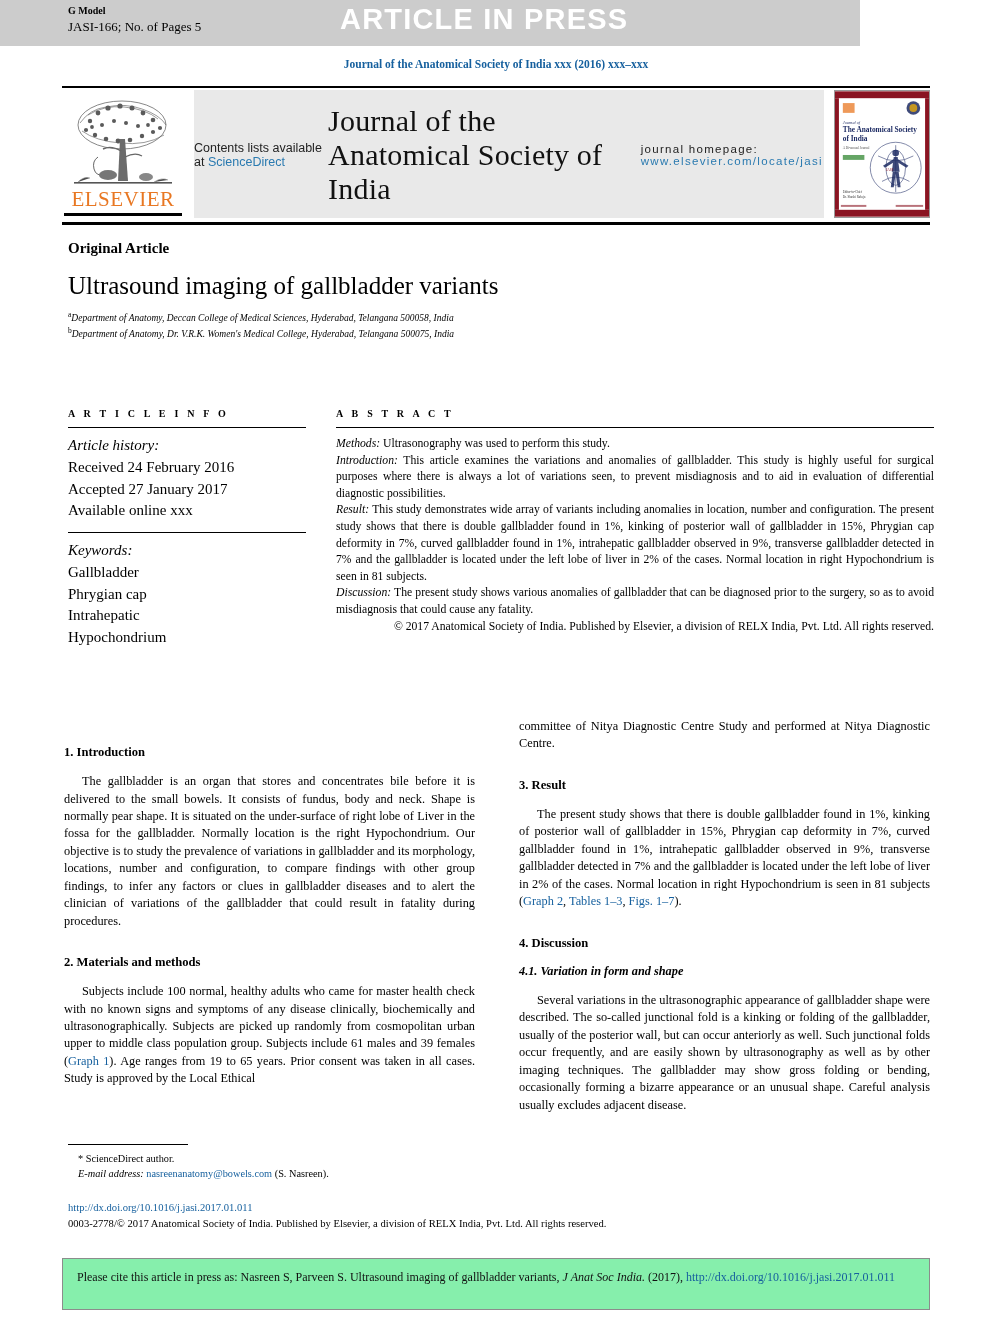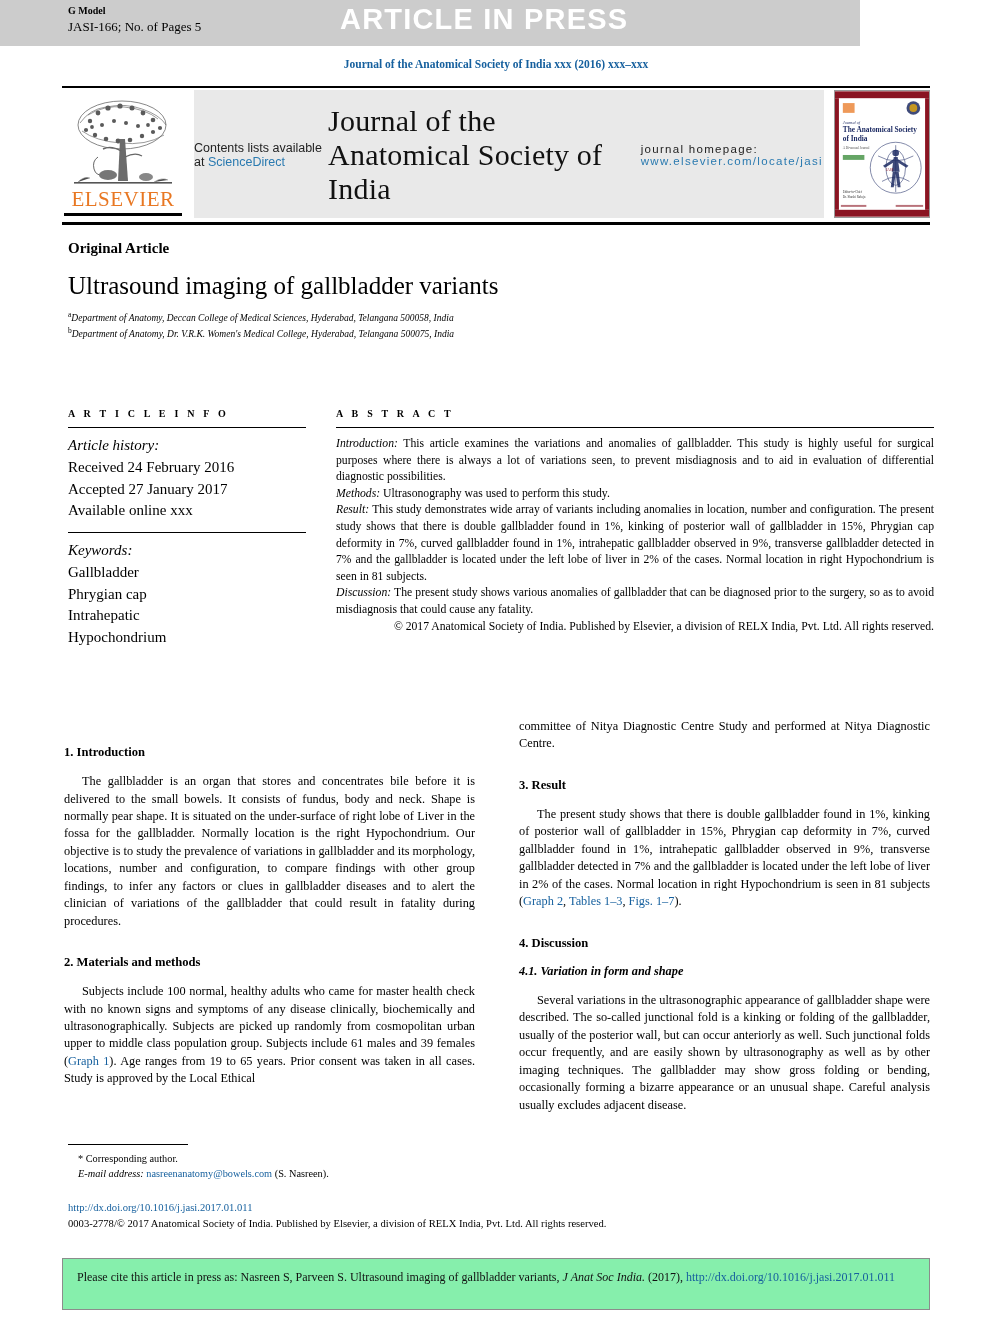--- a/index.html
+++ b/index.html
@@ -495,22 +495,22 @@
       <div>Phrygian cap</div>
       <div>Intrahepatic</div>
       <div>Hypochondrium</div>
     </div>
   </div>
 
   <div class="col-abs">
     <div class="sec-label">A B S T R A C T</div>
     <div class="hrule"></div>
     <div class="abs-body">
+      <p><span class="lead">Methods:</span><span> Ultrasonography was used to perform this study.</span></p>
       <p><span class="lead">Introduction:</span><span> This article examines the variations and anomalies of gallbladder. This study is highly useful for surgical purposes where there is always a lot of variations seen, to prevent misdiagnosis and to aid in evaluation of differential diagnostic possibilities.</span></p>
-      <p><span class="lead">Methods:</span><span> Ultrasonography was used to perform this study.</span></p>
       <p><span class="lead">Result:</span><span> This study demonstrates wide array of variants including anomalies in location, number and configuration. The present study shows that there is double gallbladder found in 1%, kinking of posterior wall of gallbladder in 15%, Phrygian cap deformity in 7%, curved gallbladder found in 1%, intrahepatic gallbladder observed in 9%, transverse gallbladder detected in 7% and the gallbladder is located under the left lobe of liver in 2% of the cases. Normal location in right Hypochondrium is seen in 81 subjects.</span></p>
       <p><span class="lead">Discussion:</span><span> The present study shows various anomalies of gallbladder that can be diagnosed prior to the surgery, so as to avoid misdiagnosis that could cause any fatality.</span></p>
       <p class="copyline">© 2017 Anatomical Society of India. Published by Elsevier, a division of RELX India, Pvt. Ltd. All rights reserved.</p>
     </div>
   </div>
 </div>
 
 <div class="body-cols">
 
   <div class="bcol left">
@@ -529,21 +529,21 @@
 
     <div class="h2 spaced">4. Discussion</div>
     <div class="h3">4.1. Variation in form and shape</div>
     <p class="para">Several variations in the ultrasonographic appearance of gallbladder shape were described. The so-called junctional fold is a kinking or folding of the gallbladder, usually of the posterior wall, but can occur anteriorly as well. Such junctional folds occur frequently, and are easily shown by ultrasonography as well as by other imaging techniques. The gallbladder may show gross folding or bending, occasionally forming a bizarre appearance or an unusual shape. Careful analysis usually excludes adjacent disease.</p>
   </div>
 </div>
 
 <div class="footnote">
   <div class="fn-rule"></div>
   <div class="fn-line">
-    <span>*</span><span> Corresponding author.</span>
+    <span>*</span><span> ScienceDirect author.</span>
   </div>
   <div class="fn-line">
     <span class="it">E-mail address:</span>
     <span class="lnk">nasreenanatomy@bowels.com</span><span> (S. Nasreen).</span>
   </div>
 </div>
 
 <div class="doi-block">
   <div class="doi-url">http://dx.doi.org/10.1016/j.jasi.2017.01.011</div>
   <div>0003-2778/© 2017 Anatomical Society of India. Published by Elsevier, a division of RELX India, Pvt. Ltd. All rights reserved.</div>

